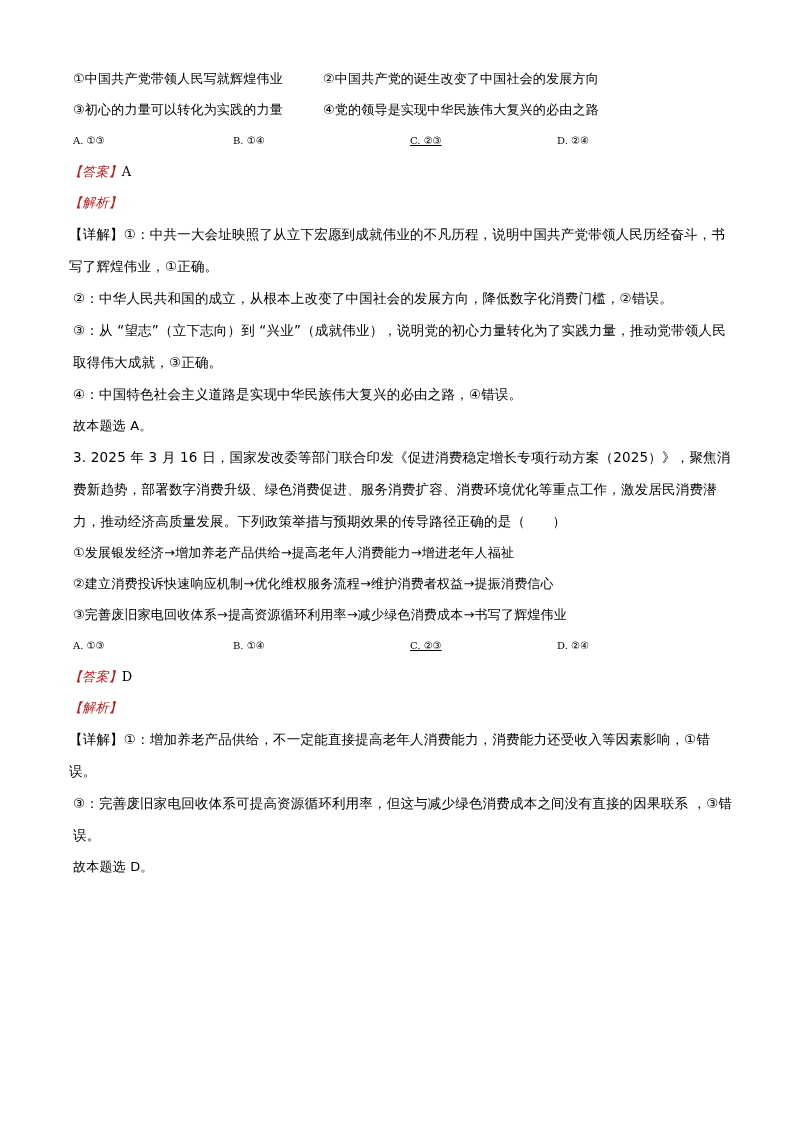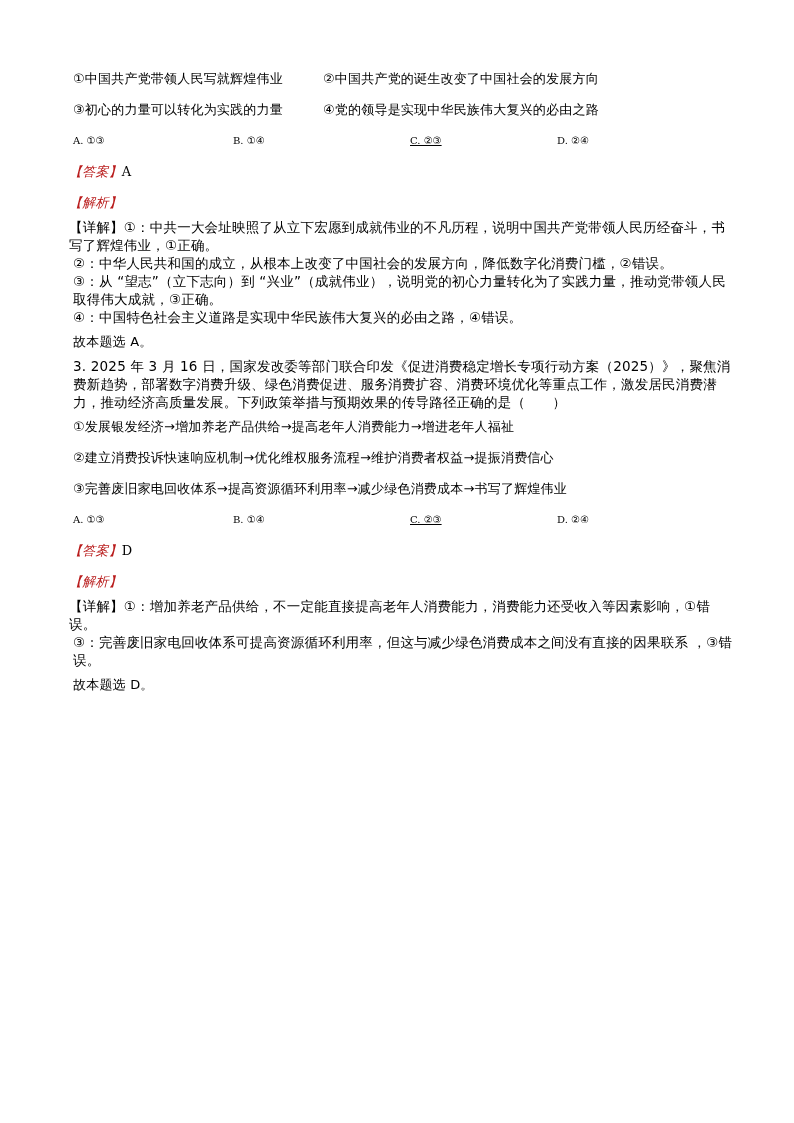--- a/index.html
+++ b/index.html
@@ -23,21 +23,21 @@
     }
     .line {
       font-size: 13px;
       line-height: 31px;
       height: 31px;
       white-space: nowrap;
       letter-spacing: 0.2px;
     }
     .wrap-line {
       font-size: 13.5px;
-      line-height: 18px;
+      line-height: 32px;
       white-space: normal;
       letter-spacing: 0.2px;
     }
     .stmt-row {
       display: flex;
     }
     .stmt-row .left {
       width: 250px;
     }
     .options-row {

